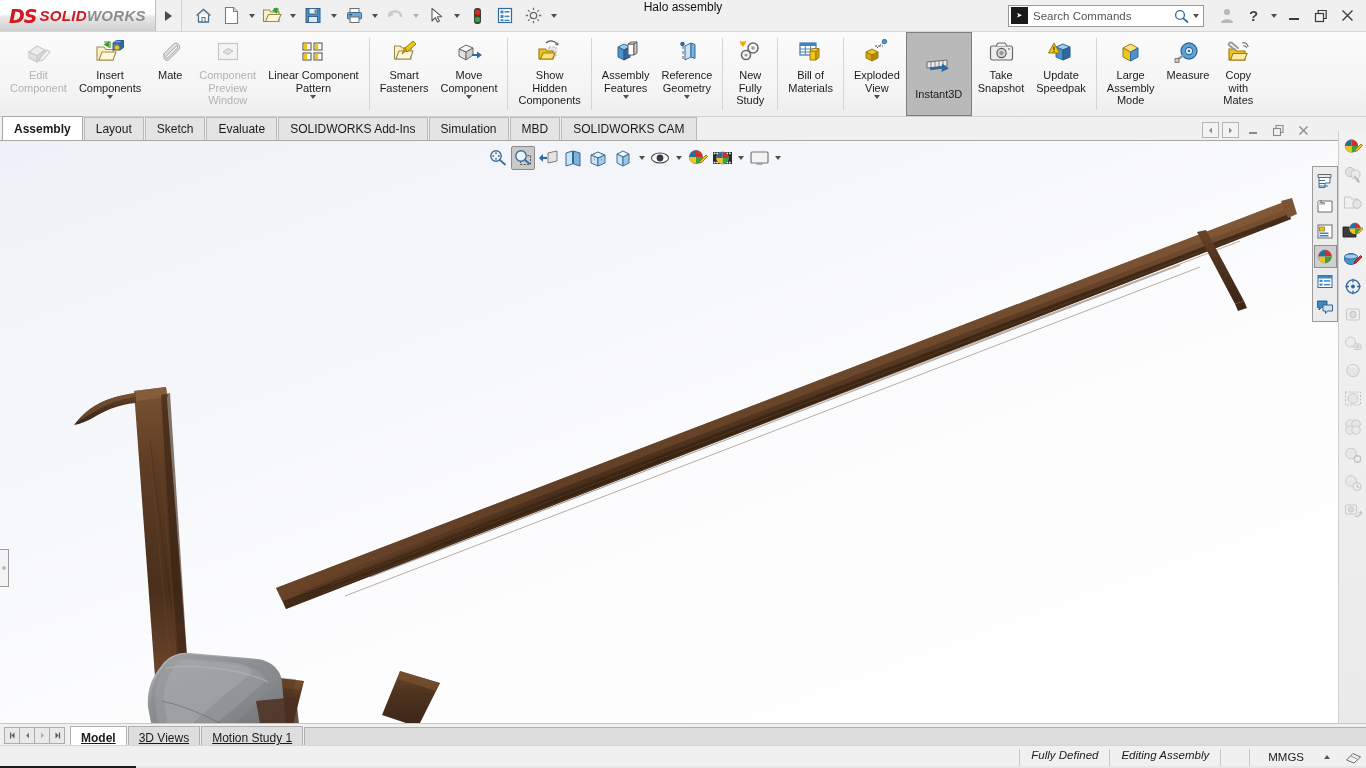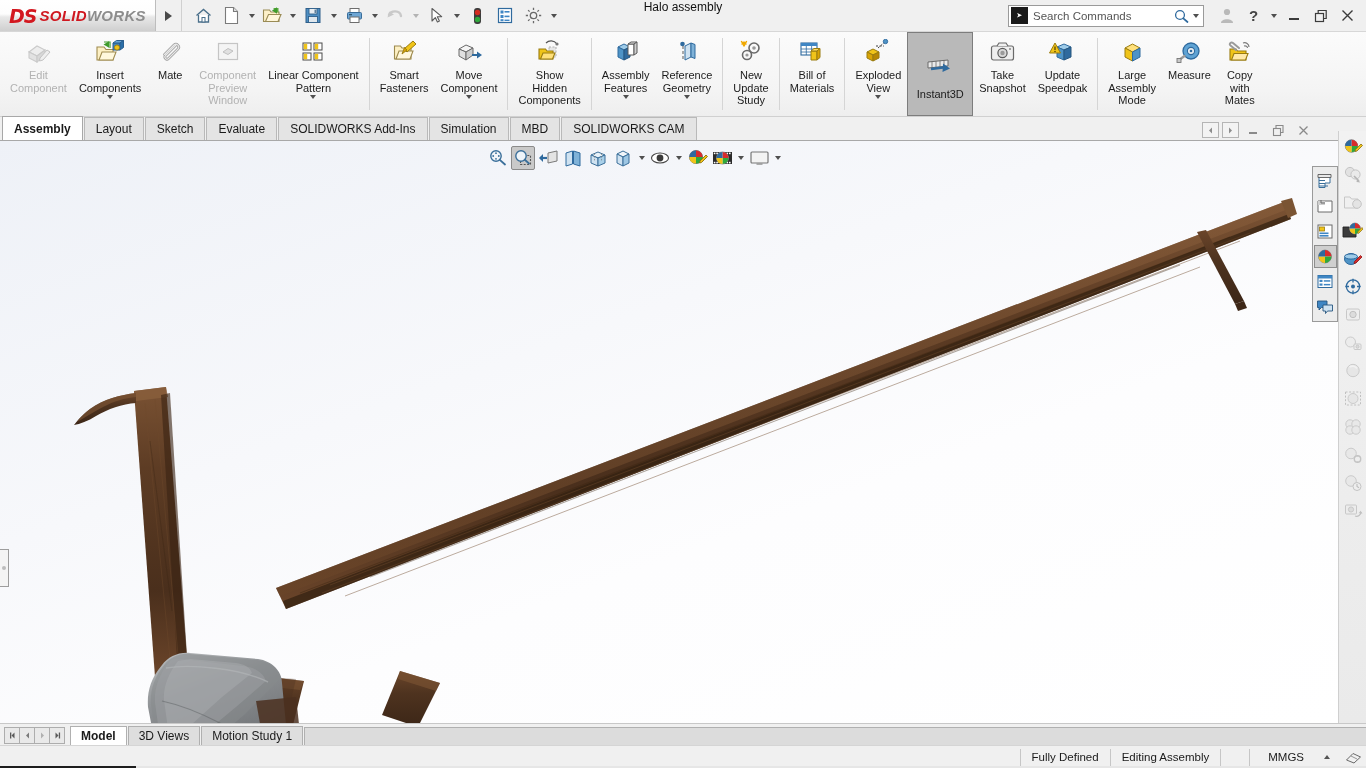--- a/index.html
+++ b/index.html
@@ -155,35 +155,36 @@
 
   
   .bottombar {
     position:absolute; left:0; top:723px; width:1366px; height:22px;
     background:#f0f0f0; border-top:1px solid #c8c8c8;
     display:flex; align-items:flex-end; padding-left:4px;
   }
   .navarrows { display:flex; align-items:center; height:19px; margin-right:6px; }
   .nav-b { width:16px;height:17px;border:1px solid #adadad;background:#e9e9e9;display:flex;align-items:center;justify-content:center;margin-right:-1px;}
   .sheet-tab {
-    height:19px; padding:0 10px; display:flex;align-items:center;
+    height:19px; padding:0 10px; display:flex;align-items:flex-end;
     font-size:12px; background:#dedede; border:1px solid #b0b0b0; border-bottom:none;
     margin-right:1px;
+    text-decoration:underline;
   }
   .sheet-tab.sel { background:#ffffff; font-weight:bold; }
   .sheet-filler { flex:1; height:18px; background:#dcdcdc; border:1px solid #b0b0b0; border-bottom:none; border-right:none; }
 
   
   .statusbar {
     position:absolute; left:0; top:745px; width:1366px; height:23px;
     background:#f0f0f0; border-top:1px solid #d5d5d5;
     display:flex; align-items:center; font-size:11.5px; color:#1a1a1a;
   }
   .sb-spacer { flex:1; }
-  .sb-cell { padding:0 11px; height:17px; display:flex;align-items:center; border-right:1px solid #c6c6c6; }
+  .sb-cell { padding:0 11px; height:17px; display:flex;align-items:flex-start; border-right:1px solid #c6c6c6;font-style:italic; }
   .sb-cell.first { border-left:1px solid #c6c6c6; }
   .sb-units { padding:0 10px 0 18px; display:flex;align-items:center;gap:20px;}
   .sb-caret-up { width:0;height:0;border-bottom:4px solid #545454;border-left:3.5px solid transparent;border-right:3.5px solid transparent;}
   .sb-ico { width:26px;display:flex;align-items:center;justify-content:center;}
   .scroll-indicator { position:absolute; left:0; top:766px; width:1366px; height:2px; }
   .scroll-indicator .thumb { position:absolute; left:0; top:0; width:136px; height:2px; background:#1d1d1d; }
   .scroll-indicator .track { position:absolute; left:136px; top:0; right:0; height:2px; background:#e6e6e6; }
 </style>
 </head>
 <body>
@@ -528,21 +529,21 @@
             <circle cx="17" cy="9" r="5" fill="none" stroke="#6a6a6a" stroke-width="1.6"></circle>
             <circle cx="17" cy="9" r="1.8" fill="#9a9a9a"></circle>
             <circle cx="10" cy="16" r="4.5" fill="none" stroke="#6a6a6a" stroke-width="1.6"></circle>
             <circle cx="10" cy="16" r="1.6" fill="#9a9a9a"></circle>
             <g stroke="#f0a800" stroke-width="1.6" stroke-linecap="round">
               <path d="M7 3 L7 7 M5 5 L9 5 M4.6 2.6 L7.4 6.4 M9.4 2.6 L6.6 6.4"></path>
             </g>
           </svg>
       </div>
       <div class="rb-lbl" style="white-space:pre-line">New
-Update
+Fully
 Study</div>
     </div>
 
     <div class="rb-sep"></div>
 
     <div class="rb-item">
       <div class="rb-ico">
         <svg width="28" height="26" viewBox="0 0 28 26">
             <rect x="3" y="4" width="16" height="12" fill="#ffffff" stroke="#2f6a9e" stroke-width="1.1"></rect>
             <rect x="3" y="4" width="16" height="3" fill="#3f86c4"></rect>

